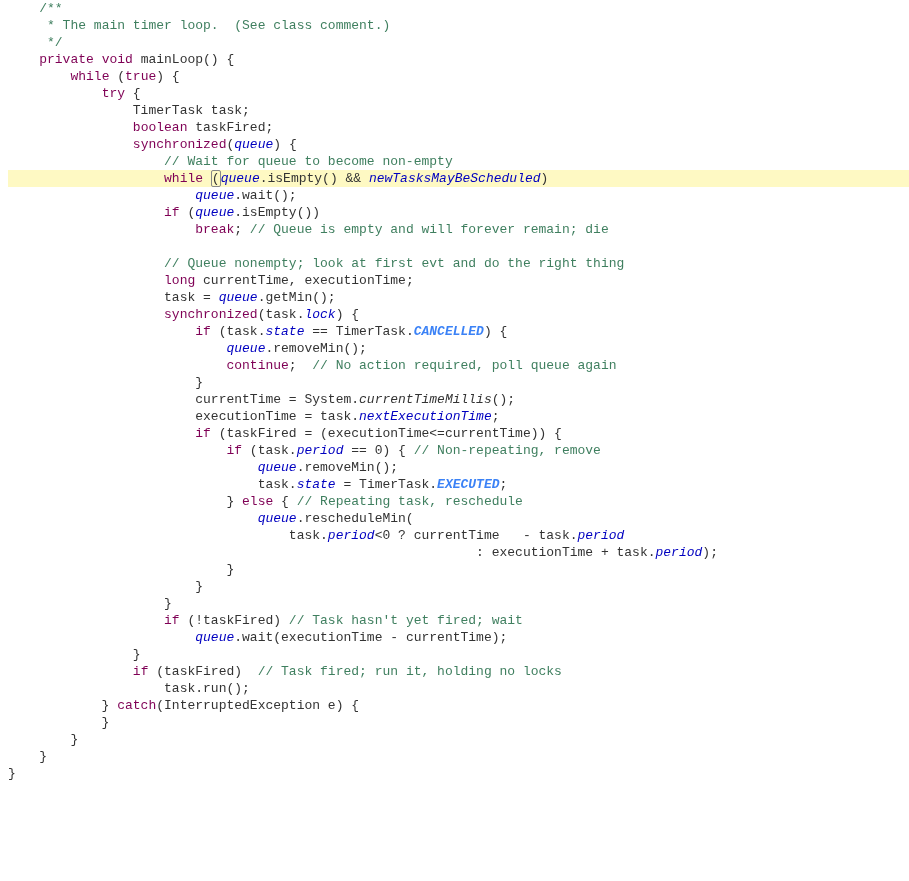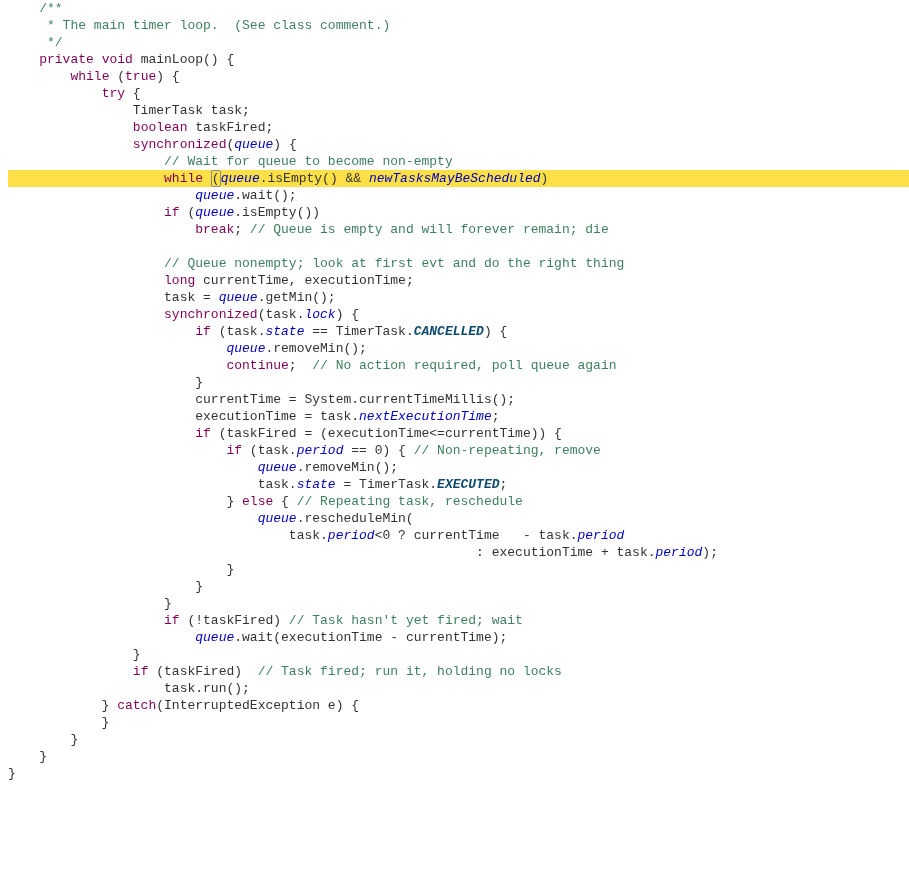--- a/index.html
+++ b/index.html
@@ -13,25 +13,25 @@
     width: 909px;
   }
   .code-container {
     padding: 0 0 0 8px;
     white-space: pre;
   }
   .line {
     height: 17px;
   }
   .highlight {
-    background: #fde047;
+    background: #fef9c3;
   }
   .comment   { color: #3f7f5f; }
   .kw        { color: #7f0055; font-weight: normal; }
   .field     { color: #0000c0; font-style: italic; }
-  .staticf   { color: #0c4a6e; font-style: italic; font-weight: bold; }
-  .staticm   { }
+  .staticf   { color: #3b82f6; font-style: italic; font-weight: bold; }
+  .staticm   { font-style: italic; }
   .bracket   { border: 1px solid #888; border-radius: 2px; padding: 0 0px; }
 </style>
 </head>
 <body>
 
 <div class="code-container" id="code-root"><div class="line">    <span class="comment">/**</span></div><div class="line">    <span class="comment"> * The main timer loop.  (See class comment.)</span></div><div class="line">    <span class="comment"> */</span></div><div class="line">    <span class="kw">private</span> <span class="kw">void</span> mainLoop() {</div><div class="line">        <span class="kw">while</span> (<span class="kw">true</span>) {</div><div class="line">            <span class="kw">try</span> {</div><div class="line">                TimerTask task;</div><div class="line">                <span class="kw">boolean</span> taskFired;</div><div class="line">                <span class="kw">synchronized</span>(<span class="field">queue</span>) {</div><div class="line">                    <span class="comment">// Wait for queue to become non-empty</span></div><div class="line highlight">                    <span class="kw">while</span> <span class="bracket">(</span><span class="field">queue</span>.isEmpty() &amp;&amp; <span class="field">newTasksMayBeScheduled</span>)</div><div class="line">                        <span class="field">queue</span>.wait();</div><div class="line">                    <span class="kw">if</span> (<span class="field">queue</span>.isEmpty())</div><div class="line">                        <span class="kw">break</span>; <span class="comment">// Queue is empty and will forever remain; die</span></div><div class="line"></div><div class="line">                    <span class="comment">// Queue nonempty; look at first evt and do the right thing</span></div><div class="line">                    <span class="kw">long</span> currentTime, executionTime;</div><div class="line">                    task = <span class="field">queue</span>.getMin();</div><div class="line">                    <span class="kw">synchronized</span>(task.<span class="field">lock</span>) {</div><div class="line">                        <span class="kw">if</span> (task.<span class="field">state</span> == TimerTask.<span class="staticf">CANCELLED</span>) {</div><div class="line">                            <span class="field">queue</span>.removeMin();</div><div class="line">                            <span class="kw">continue</span>;  <span class="comment">// No action required, poll queue again</span></div><div class="line">                        }</div><div class="line">                        currentTime = System.<span class="staticm">currentTimeMillis</span>();</div><div class="line">                        executionTime = task.<span class="field">nextExecutionTime</span>;</div><div class="line">                        <span class="kw">if</span> (taskFired = (executionTime&lt;=currentTime)) {</div><div class="line">                            <span class="kw">if</span> (task.<span class="field">period</span> == 0) { <span class="comment">// Non-repeating, remove</span></div><div class="line">                                <span class="field">queue</span>.removeMin();</div><div class="line">                                task.<span class="field">state</span> = TimerTask.<span class="staticf">EXECUTED</span>;</div><div class="line">                            } <span class="kw">else</span> { <span class="comment">// Repeating task, reschedule</span></div><div class="line">                                <span class="field">queue</span>.rescheduleMin(</div><div class="line">                                    task.<span class="field">period</span>&lt;0 ? currentTime   - task.<span class="field">period</span></div><div class="line">                                                            : executionTime + task.<span class="field">period</span>);</div><div class="line">                            }</div><div class="line">                        }</div><div class="line">                    }</div><div class="line">                    <span class="kw">if</span> (!taskFired) <span class="comment">// Task hasn't yet fired; wait</span></div><div class="line">                        <span class="field">queue</span>.wait(executionTime - currentTime);</div><div class="line">                }</div><div class="line">                <span class="kw">if</span> (taskFired)  <span class="comment">// Task fired; run it, holding no locks</span></div><div class="line">                    task.run();</div><div class="line">            } <span class="kw">catch</span>(InterruptedException e) {</div><div class="line">            }</div><div class="line">        }</div><div class="line">    }</div><div class="line">}</div></div>
 
 </body></html>

